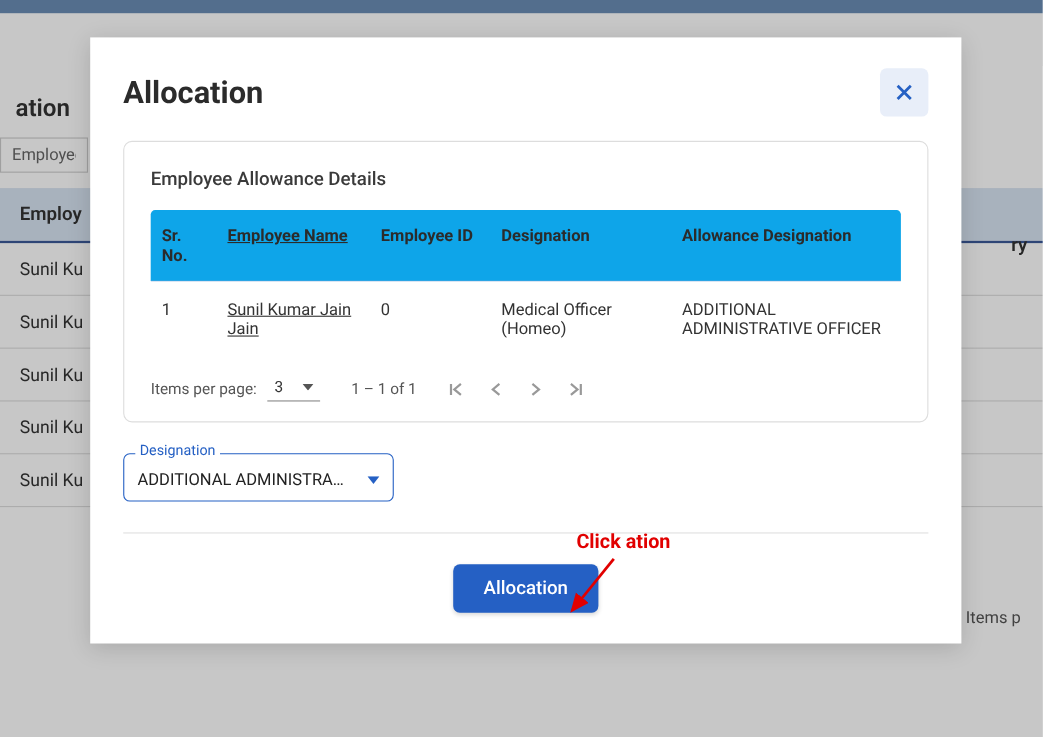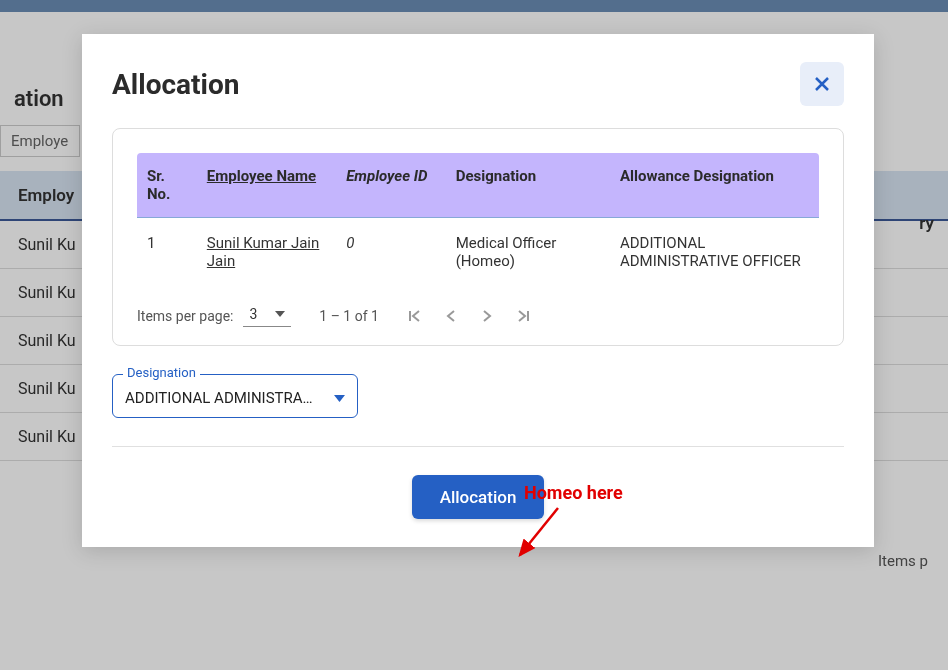--- a/index.html
+++ b/index.html
@@ -137,21 +137,21 @@
 .card-title {
   font-size: 17px;
   color: #3a3a3a;
   font-weight: 500;
   margin-bottom: 18px;
 }
 .table {
   width: 100%;
 }
 .thead {
-  background: #c4b5fd;
+  background: #0ea5e9;
   display: flex;
   border-bottom: 1px solid #86a8d8;
   border-top-left-radius: 4px;
   border-top-right-radius: 4px;
 }
 .th {
   padding: 14px 10px;
   font-weight: 700;
   font-size: 15px;
   color: #2b2b2b;
@@ -159,21 +159,21 @@
 .tr {
   display: flex;
 }
 .td {
   padding: 16px 10px;
   font-size: 15px;
   color: #333;
 }
 .col-sr { width: 60px; }
 .col-name { width: 140px; text-decoration: underline; }
-.col-id { width: 110px; font-style: italic; }
+.col-id { width: 110px; }
 .col-desg { width: 165px; }
 .col-alloc { width: 210px; }
 .paginator {
   display: flex;
   align-items: center;
   gap: 22px;
   margin-top: 18px;
   font-size: 14px;
   color: #555;
 }
@@ -312,20 +312,21 @@
   <div class="modal-header">
     <div class="modal-title">Allocation</div>
     <div class="close-btn">
       <svg viewBox="0 0 20 20" fill="none">
         <path d="M4 4 L16 16 M16 4 L4 16"></path>
       </svg>
     </div>
   </div>
 
   <div class="card">
+    <div class="card-title">Employee Allowance Details</div>
 
     <div class="table">
       <div class="thead">
         <div class="th col-sr">Sr. No.</div>
         <div class="th col-name">Employee Name</div>
         <div class="th col-id">Employee ID</div>
         <div class="th col-desg">Designation</div>
         <div class="th col-alloc">Allowance Designation</div>
       </div>
       <div class="tr">
@@ -385,21 +386,21 @@
     </div>
   </div>
 
   <hr class="divider">
 
   <div class="action-row">
     <button class="primary-btn">Allocation</button>
   </div>
 </div>
 
-<div class="annotation">Homeo here</div>
+<div class="annotation">Click ation</div>
 <svg class="arrow" width="60" height="70" viewBox="0 0 60 70">
   <defs>
     <marker id="ah" markerWidth="8" markerHeight="8" refX="6" refY="3" orient="auto">
       <path d="M0,0 L7,3 L0,6 Z" fill="#e10000"></path>
     </marker>
   </defs>
   <line x1="48" y1="8" x2="10" y2="55" stroke="#e10000" stroke-width="2.5" marker-end="url(#ah)"></line>
 </svg>
 
 </body></html>

